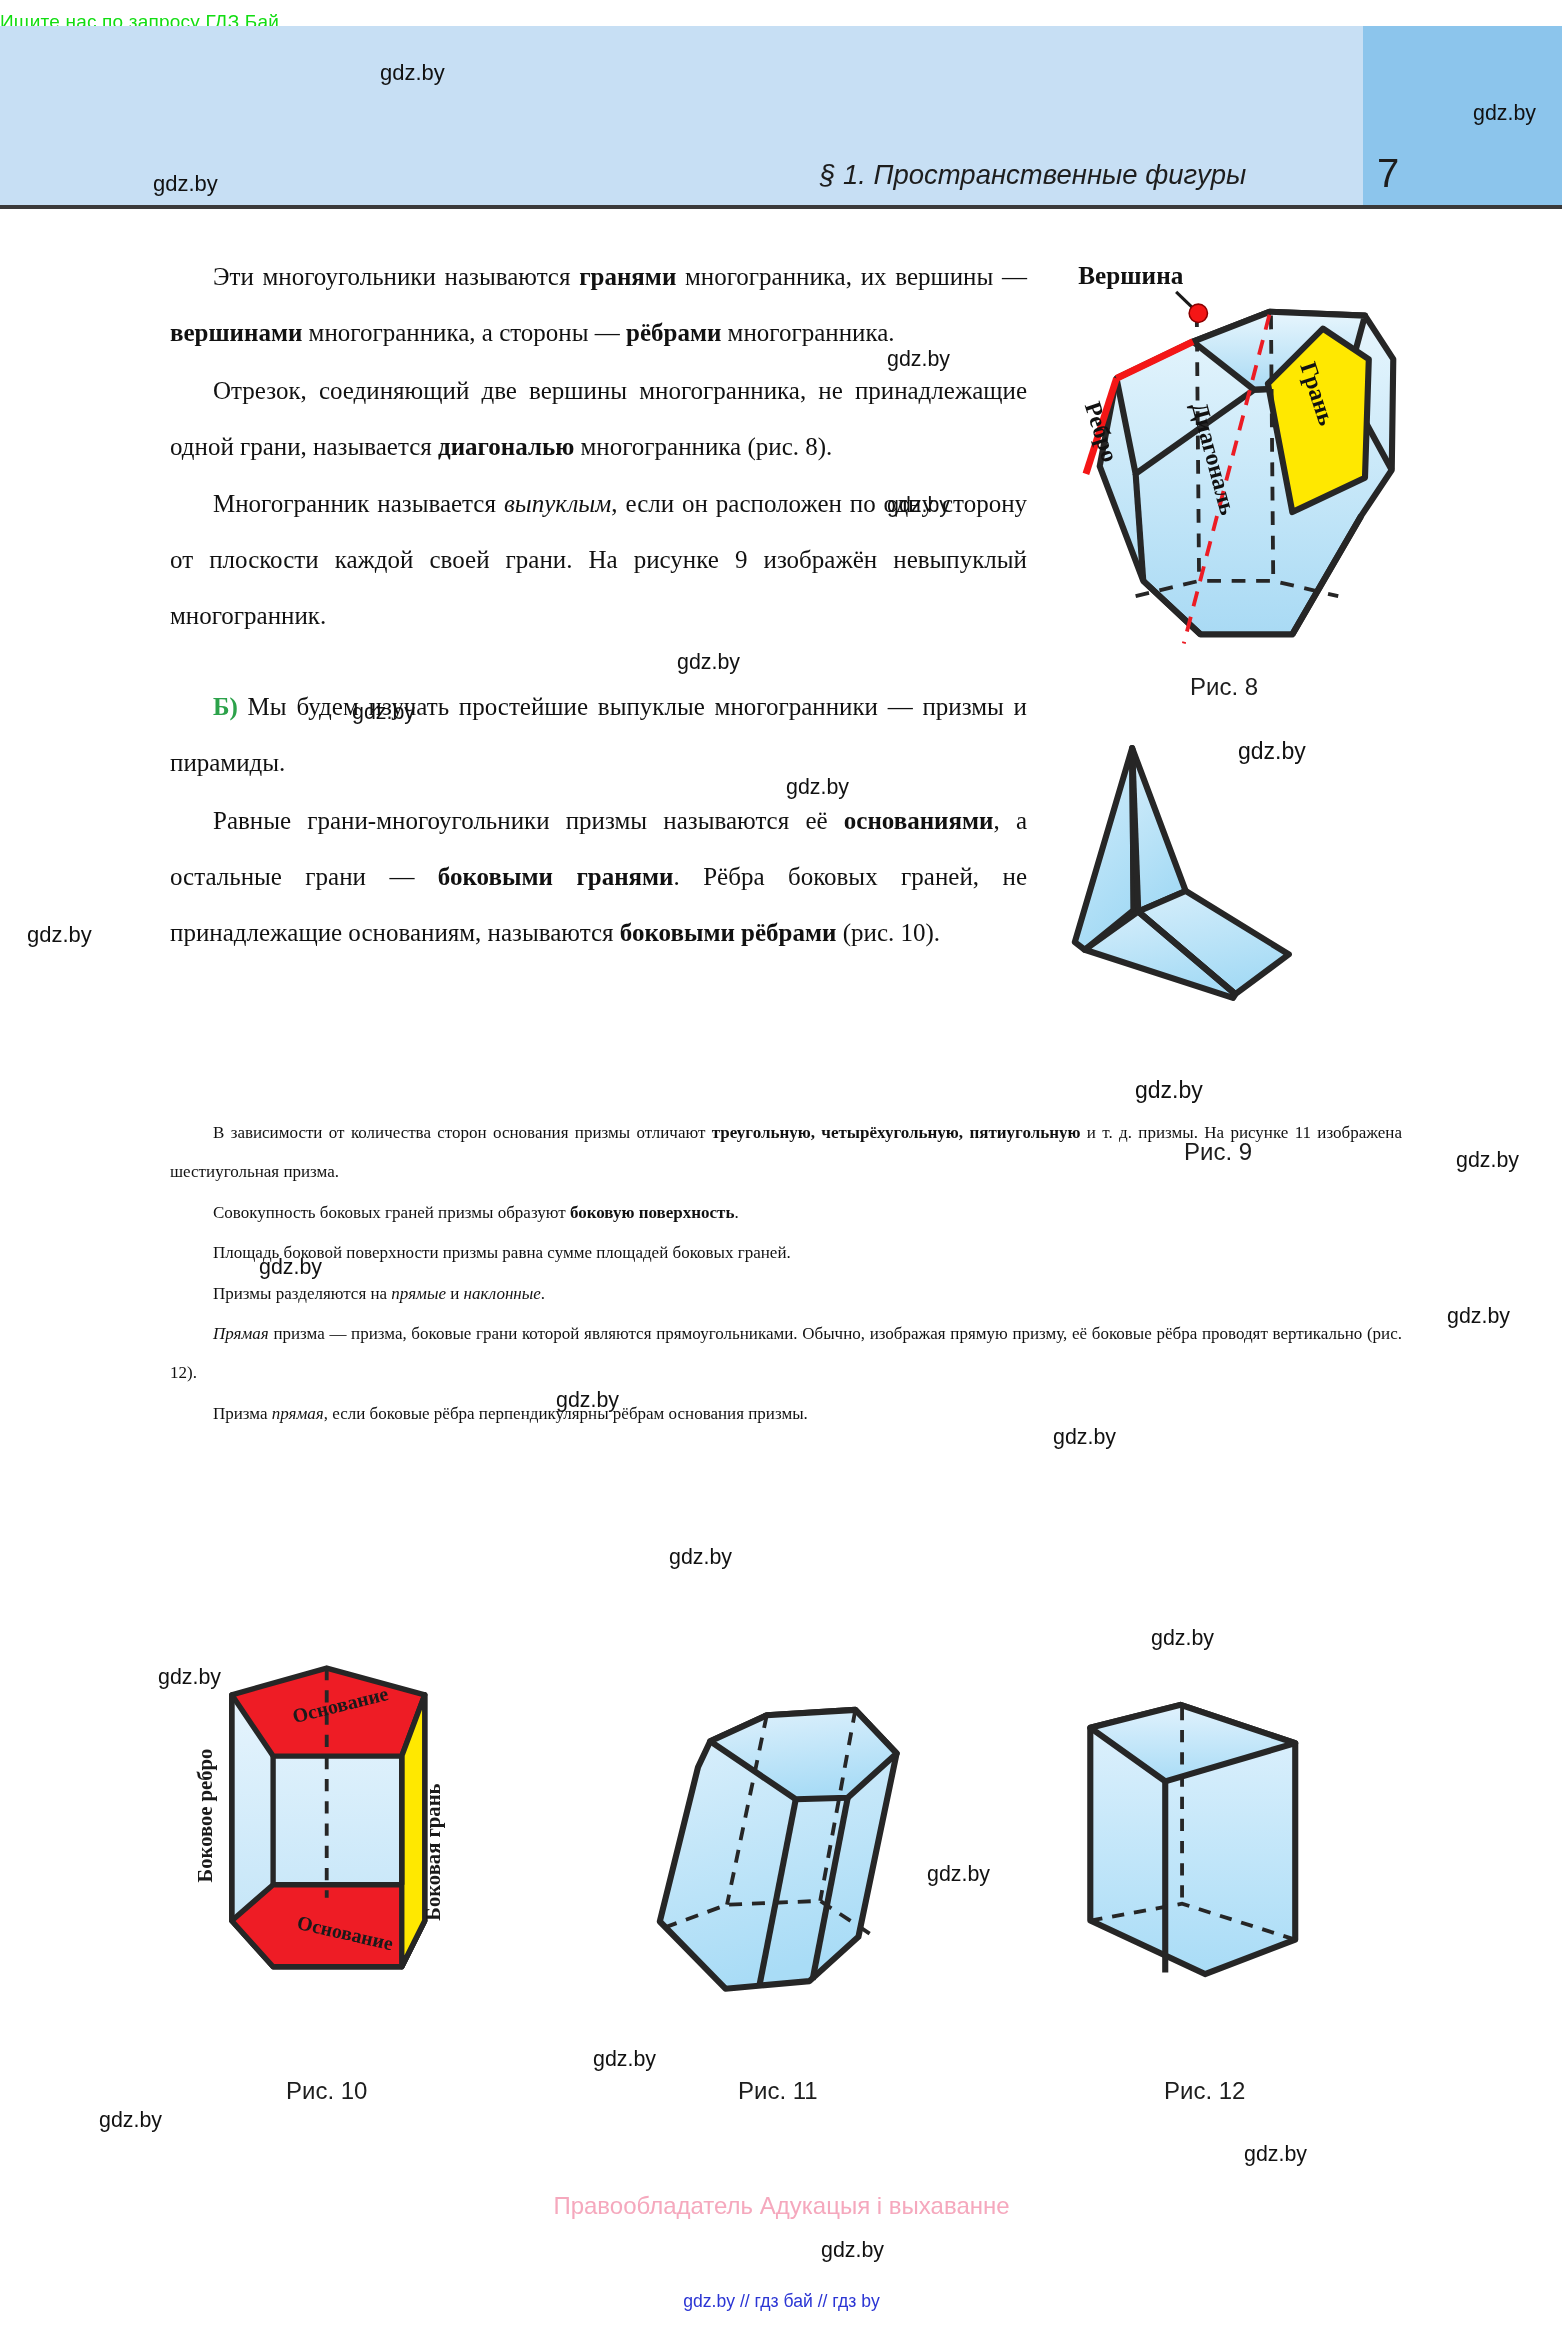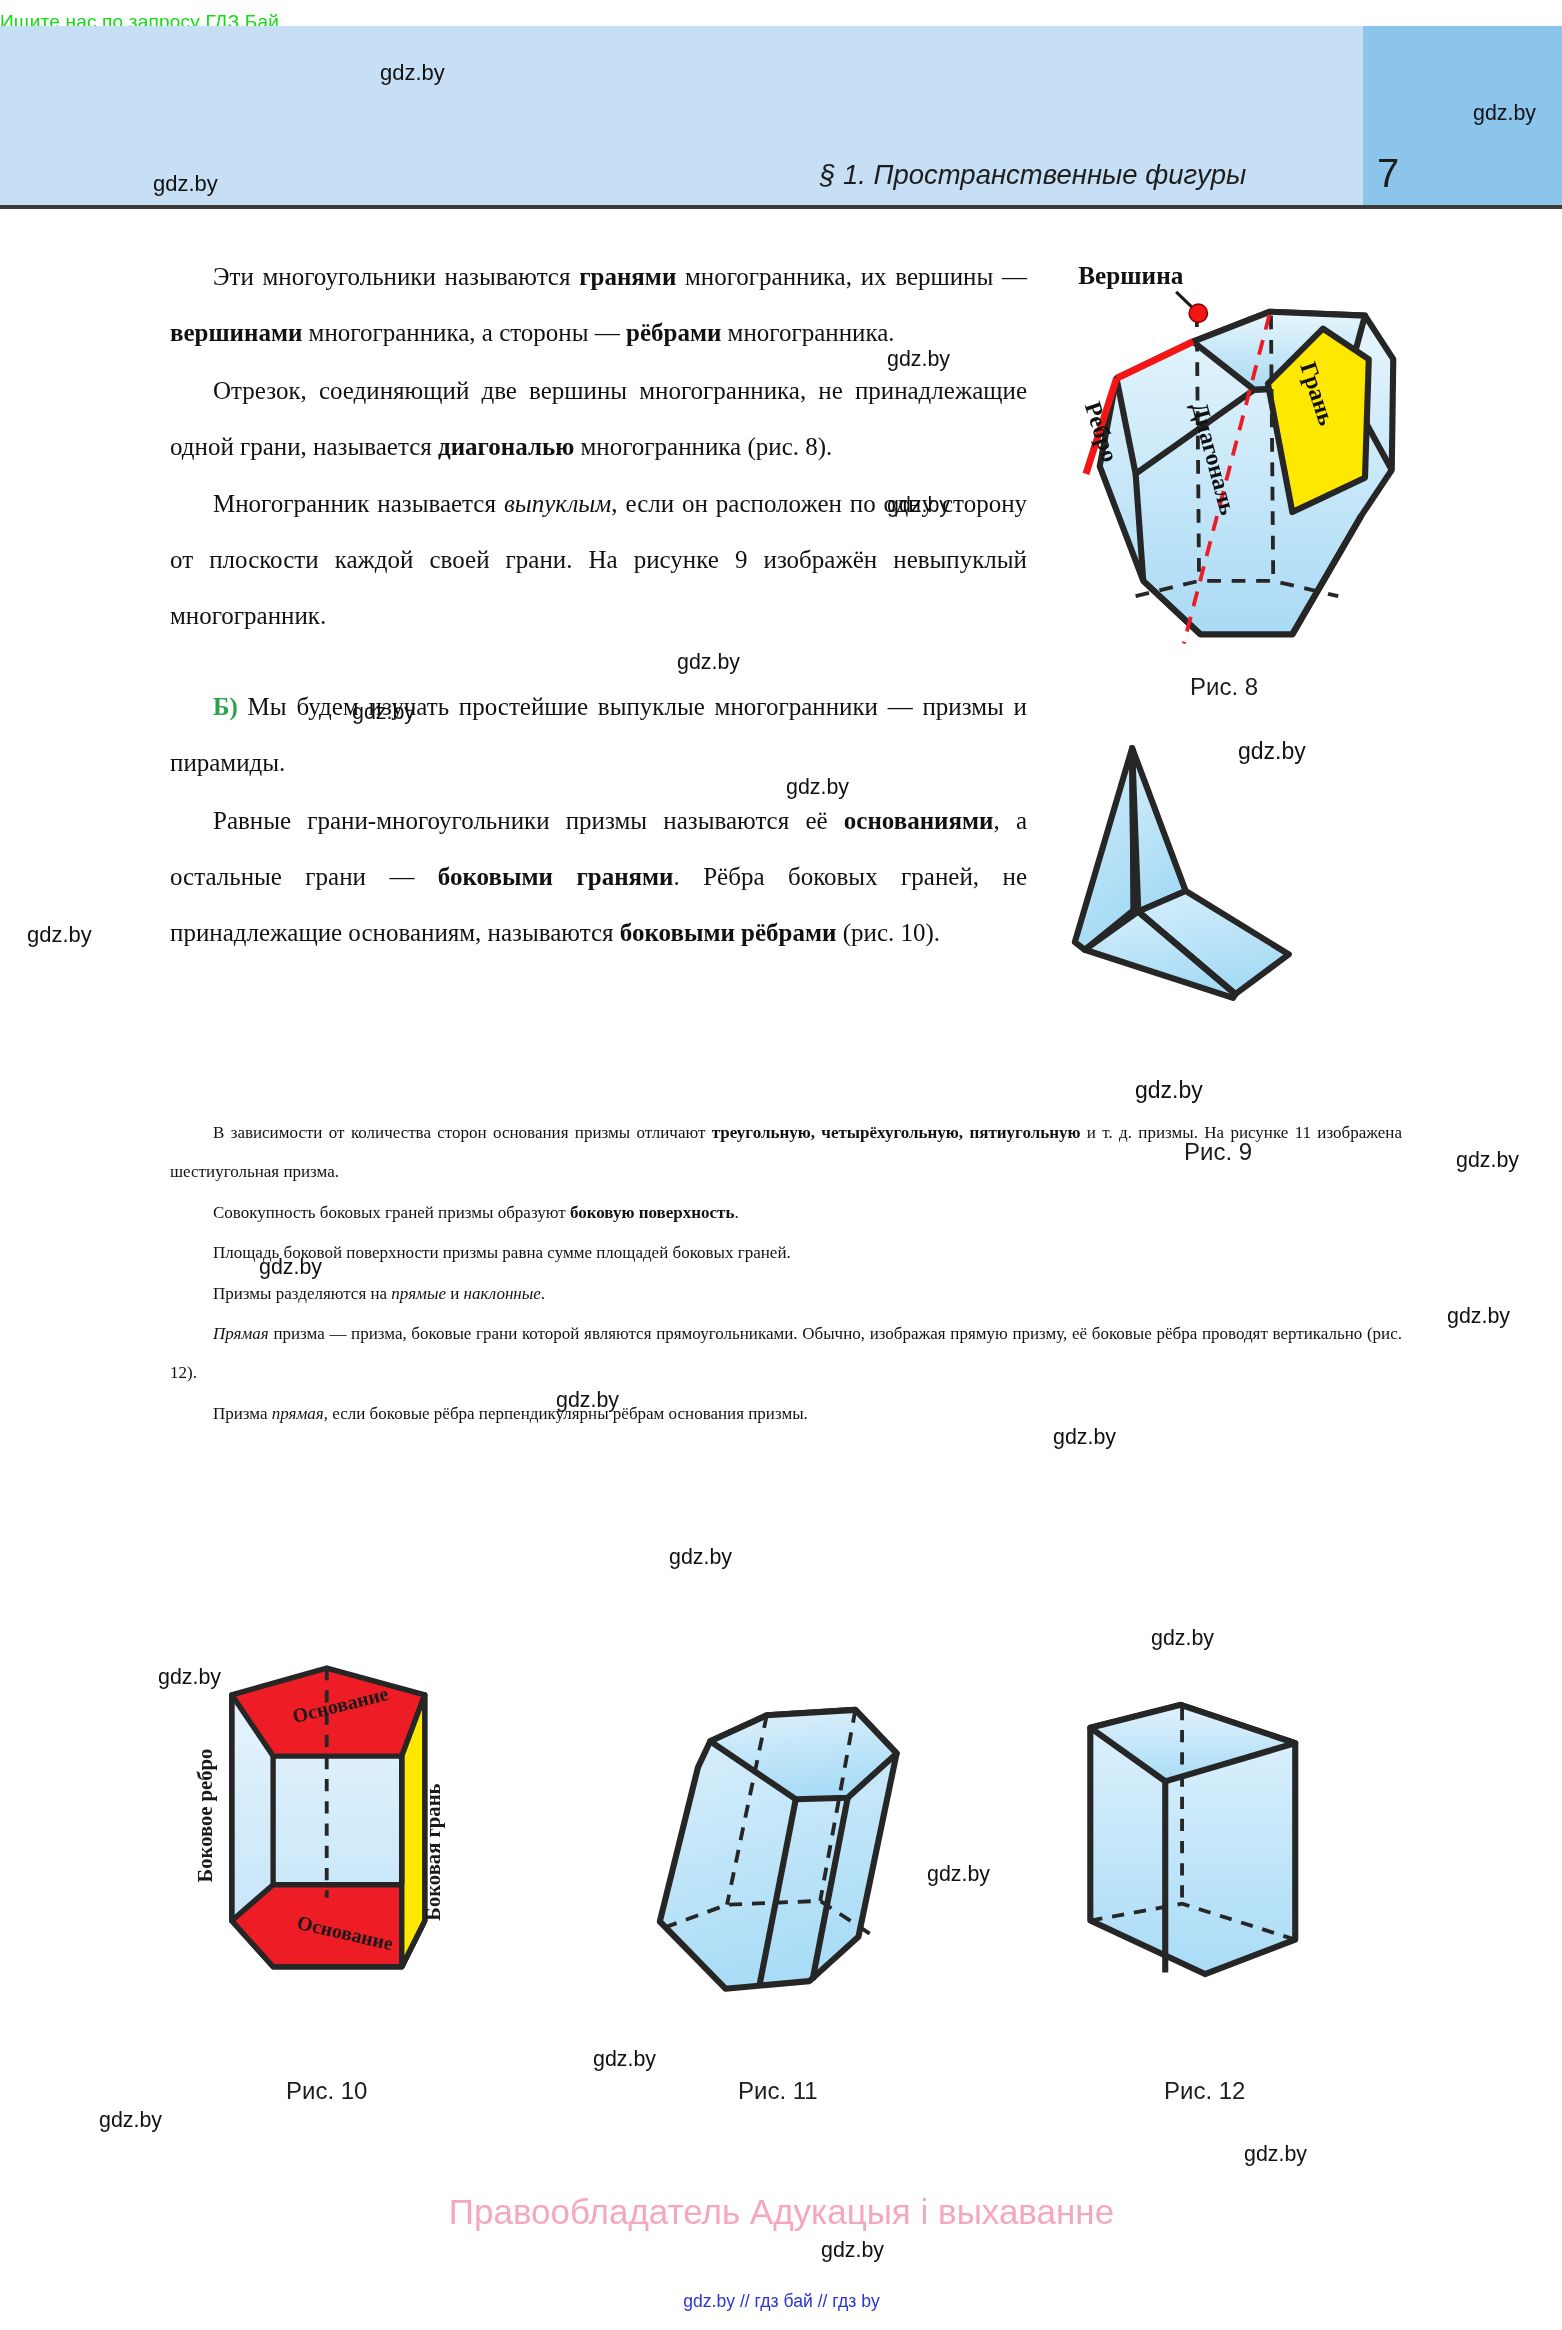--- a/index.html
+++ b/index.html
@@ -121,21 +121,21 @@
 
   
   .figure { position: absolute; }
   svg { display: block; overflow: visible; }
 
   .footer-owner {
     position: absolute;
     top: 2192px; left: 0; width: 1563px;
     text-align: center;
     font-family: "Liberation Sans", "DejaVu Sans", sans-serif;
-    font-size: 35px;
+    font-size: 24px;
     color: #f5a8bd;
     white-space: nowrap;
   }
   .footer-links {
     position: absolute;
     top: 2291px; left: 0; width: 1563px;
     text-align: center;
     font-family: "Liberation Sans", "DejaVu Sans", sans-serif;
     font-size: 17.6px;
     color: #2b35d4;

